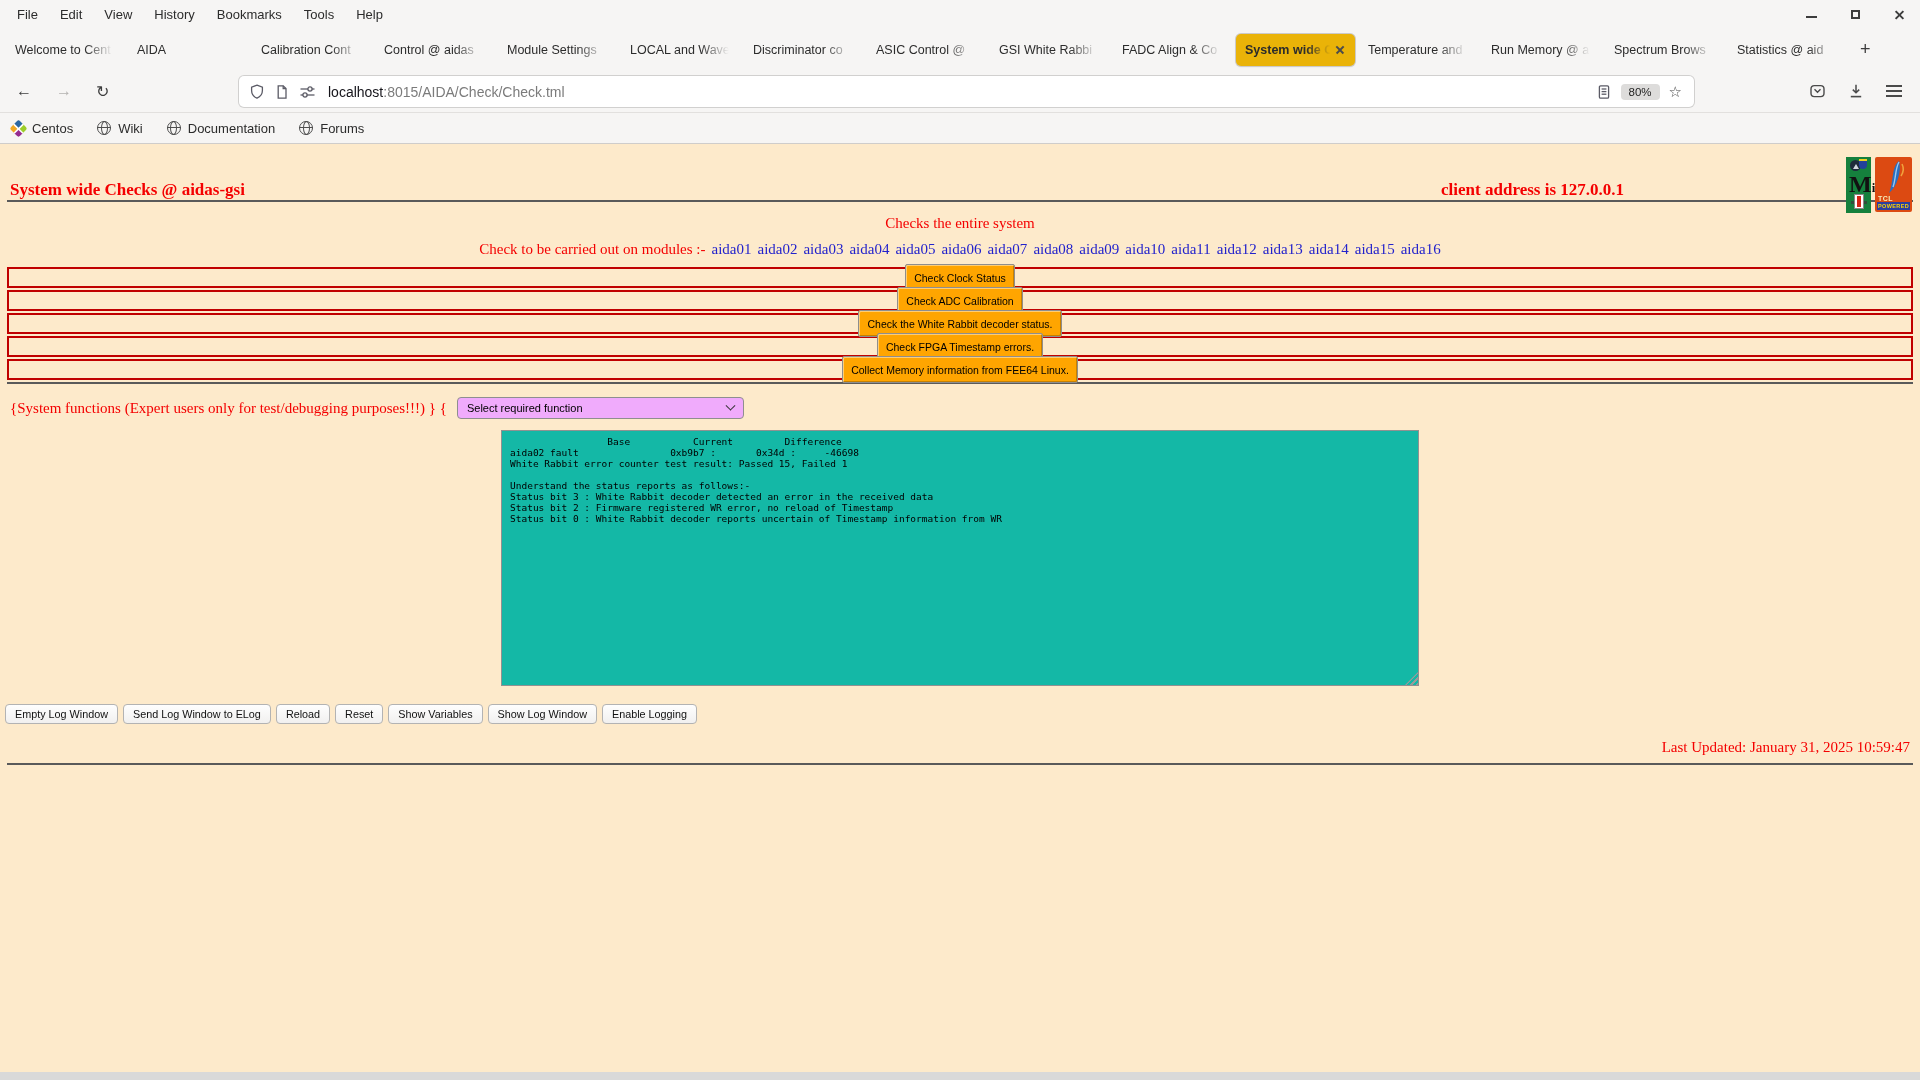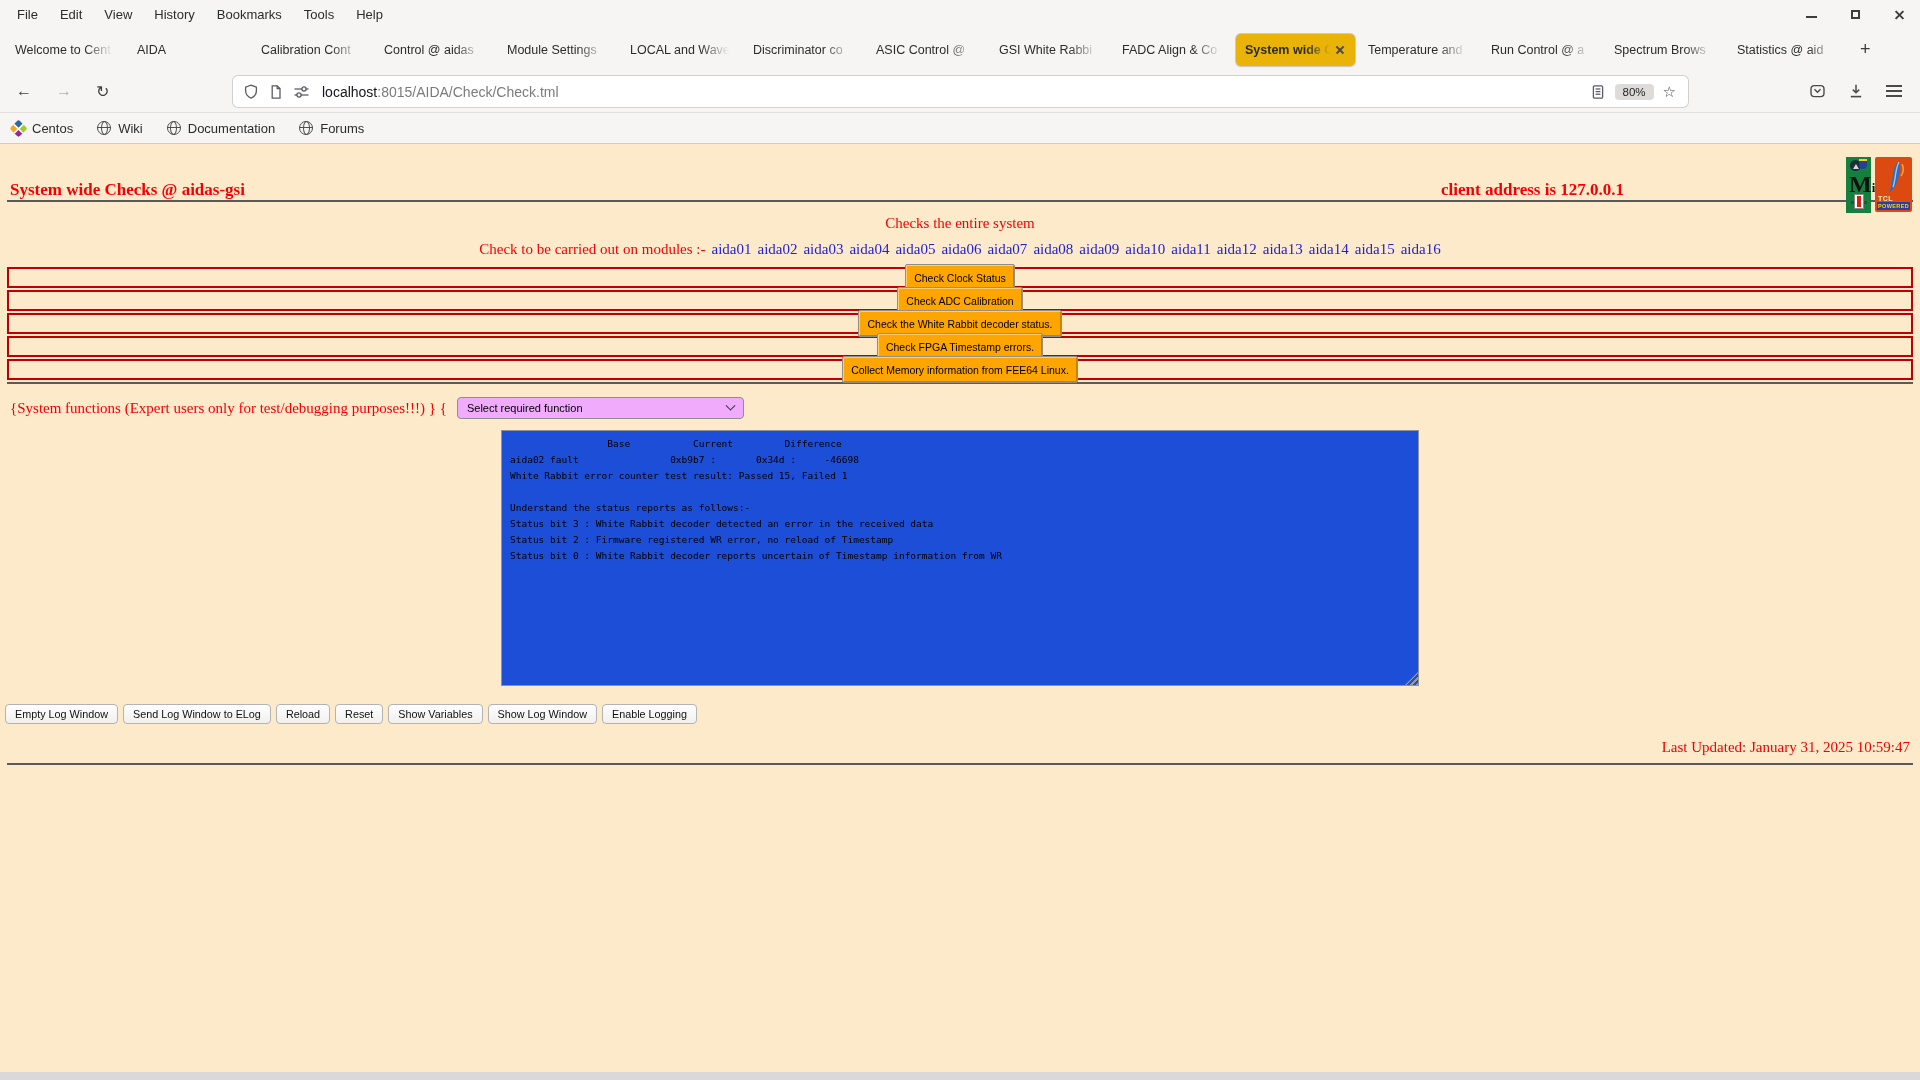--- a/index.html
+++ b/index.html
@@ -31,21 +31,21 @@
   .tab-close { display:none; width:12px; height:12px; position:relative; flex:none; margin-left:2px; cursor:pointer; }
   .tab.active .tab-close { display:block; }
   .tab-close::before,.tab-close::after { content:""; position:absolute; left:1px; top:5px; width:10px; height:1.6px; background:#4c4c4c; }
   .tab-close::before { transform:rotate(45deg); } .tab-close::after { transform:rotate(-45deg); }
   .newtab { margin-left:13px; font-size:18px; color:#3c3c3c; cursor:default; }
 
   .navbar { height:43px; background:#f6f5f4; position:relative; display:flex; align-items:center;
             border-bottom:1px solid #e2e0de; }
   .navbtn { font-size:16px; color:#3d3d3d; cursor:default; }
   .navbtn.back { margin-left:16px; } .navbtn.fwd { margin-left:24px; color:#b4b2b0; } .navbtn.reload { margin-left:24px; }
-  .urlbar { position:absolute; left:233px; top:6px; width:1455px; height:31px; background:#ffffff;
+  .urlbar { position:absolute; left:239px; top:6px; width:1455px; height:31px; background:#ffffff;
             border-radius:5px; box-shadow:0 0 0 1px rgba(0,0,0,.15); display:flex; align-items:center;
             padding:0 10px; gap:9px; }
   .url-text { font-size:14px; color:#15141a; margin-left:3px; white-space:nowrap; }
   .url-text .path { color:#7b7b7b; }
   .flex-spacer { flex:1; }
   .zoom-badge { background:#dddcdb; border-radius:4px; padding:2px 8px; font-size:11.5px; color:#1f1f1f; }
   .star { font-size:15px; color:#4a4a4a; margin-right:2px; }
   .chrome-icon { flex:none; display:block; }
   .nav-right { position:absolute; right:0; top:0; height:100%; display:flex; align-items:center; gap:22px; padding-right:18px; }
   .hamburger { width:16px; height:12px; display:flex; flex-direction:column; justify-content:space-between; cursor:default; }
@@ -105,22 +105,22 @@
                border:1px solid #8e8e8e; border-radius:2px; height:27px; padding:0 8px; color:#000;
                box-shadow:inset 1px 1px 0 rgba(255,255,255,.45), inset -1px -1px 0 rgba(0,0,0,.22); cursor:pointer; }
   .rule2 { margin-top:13px; }
   .sysfunc { display:flex; align-items:center; margin:13px 7px 0 10px; font-size:15px; color:var(--red); }
   .fselect { margin-left:10px; width:287px; height:22px; background:#f0abfc; border:1px solid #8f8f8f;
              border-radius:4px; display:flex; align-items:center; padding:0 9px;
              font-family:"Liberation Sans",sans-serif; font-size:11px; color:#000; cursor:default; }
   .fselect .chev { margin-left:auto; width:7px; height:7px; border-right:1.6px solid #333;
                    border-bottom:1.6px solid #333; transform:rotate(45deg) translate(-2px,-2px); }
   .log-wrap { width:918px; margin:11px auto 0; position:relative; }
-  textarea.log { width:100%; height:256px; background:#1d4ed8; border:1px solid #919191; resize:none;
-                 font-family:"DejaVu Sans Mono",monospace; font-size:9.5px; line-height:16px;
+  textarea.log { width:100%; height:256px; background:#14b8a6; border:1px solid #919191; resize:none;
+                 font-family:"DejaVu Sans Mono",monospace; font-size:9.5px; line-height:11px;
                  padding:5px 8px; color:#000; display:block; overflow:hidden; white-space:pre; }
   .grip { position:absolute; right:1px; bottom:1px; width:13px; height:13px;
           background:repeating-linear-gradient(-45deg,#9a9a9a 0 1.5px,transparent 1.5px 4.2px);
           clip-path:polygon(100% 0,100% 100%,0 100%); cursor:nwse-resize; }
   .actions { margin:18px 0 0 5px; display:flex; gap:5px; }
   .action-btn { font-family:"Liberation Sans",sans-serif; font-size:10.8px; background:linear-gradient(#fefefe,#f1f0ef);
                 border:1px solid #b3b3b3; border-radius:4px; padding:3px 9px; color:#111; cursor:pointer; }
   .last-updated { text-align:right; color:var(--red); font-size:15px; margin:15px 10px 7px 0; }
   .bottom-strip { height:8px; background:#d9d9d9; }
 </style>
@@ -191,21 +191,21 @@
         </div>
         <div class="tab active">
           <span class="tab-label">System wide Ch</span>
           <span class="tab-close"></span>
         </div>
         <div class="tab">
           <span class="tab-label">Temperature and</span>
 
         </div>
         <div class="tab">
-          <span class="tab-label">Run Control @ a</span>
+          <span class="tab-label">Run Memory @ a</span>
 
         </div>
         <div class="tab">
           <span class="tab-label">Spectrum Brows</span>
 
         </div>
         <div class="tab">
           <span class="tab-label">Statistics @ aid</span>
 
         </div>

